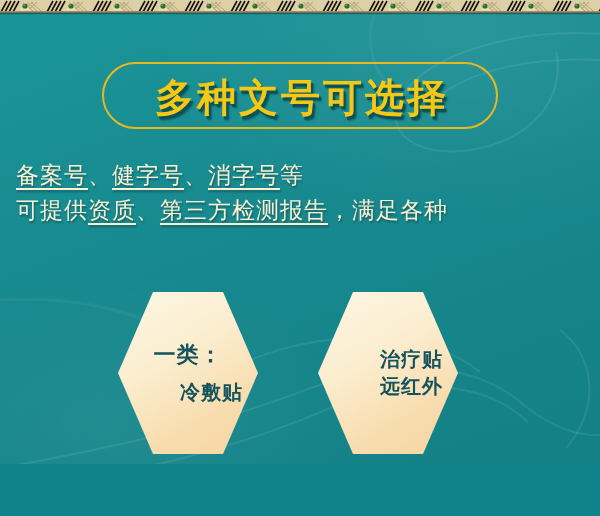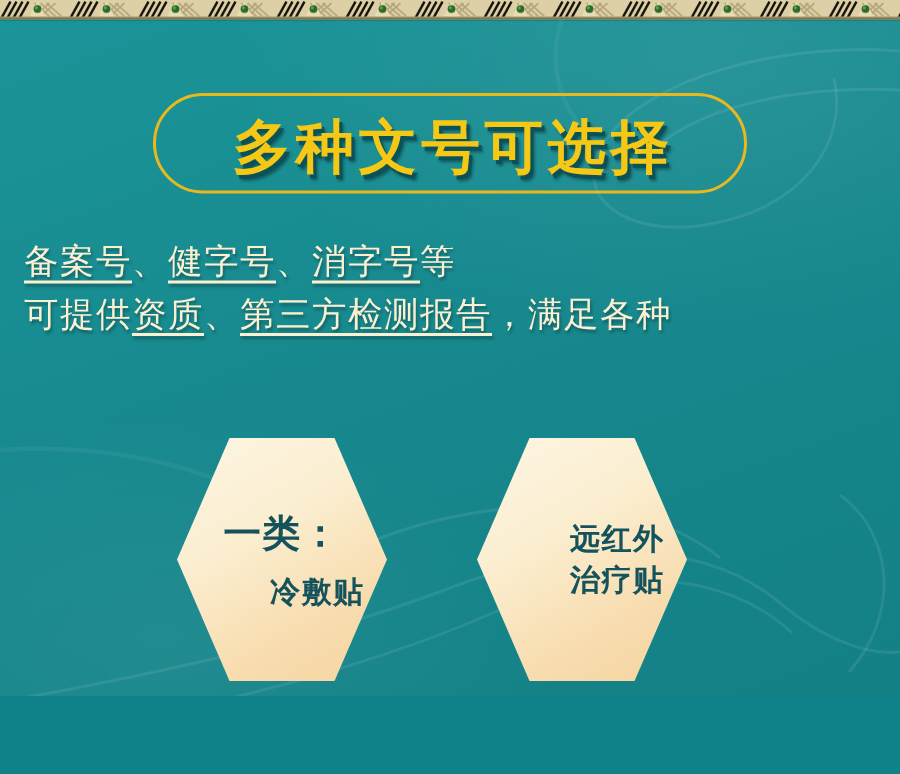--- a/index.html
+++ b/index.html
@@ -64,21 +64,21 @@
   }
   .hex-1{left:118px;top:0;}
   .hex-2{left:318px;top:0;}
   .hex-inner{
     position:absolute;inset:0;
     display:flex;flex-direction:column;align-items:center;justify-content:center;
     color:#14525c;
     font-family:"DejaVu Serif","Liberation Serif",serif;
   }
   .hex-head{
-    font-size:25px;font-weight:bold;letter-spacing:1px;
+    font-size:22px;font-weight:bold;letter-spacing:1px;
     margin-bottom:9px;white-space:nowrap;
   }
   .hex-line{
     font-size:20px;font-weight:bold;line-height:27px;letter-spacing:1px;
     white-space:nowrap;
     margin-left:47px;
   }
 </style>
 </head>
 <body>
@@ -146,20 +146,20 @@
 
     <div class="hex hex-1">
       <div class="hex-inner">
         <div class="hex-head">一类：</div>
         <div class="hex-line">冷敷贴</div>
       </div>
     </div>
 
     <div class="hex hex-2">
       <div class="hex-inner">
+        <div class="hex-line">治疗贴</div>
         <div class="hex-line">远红外</div>
-        <div class="hex-line">治疗贴</div>
       </div>
     </div>
 
   </div>
 
 </div>
 
 </body></html>

